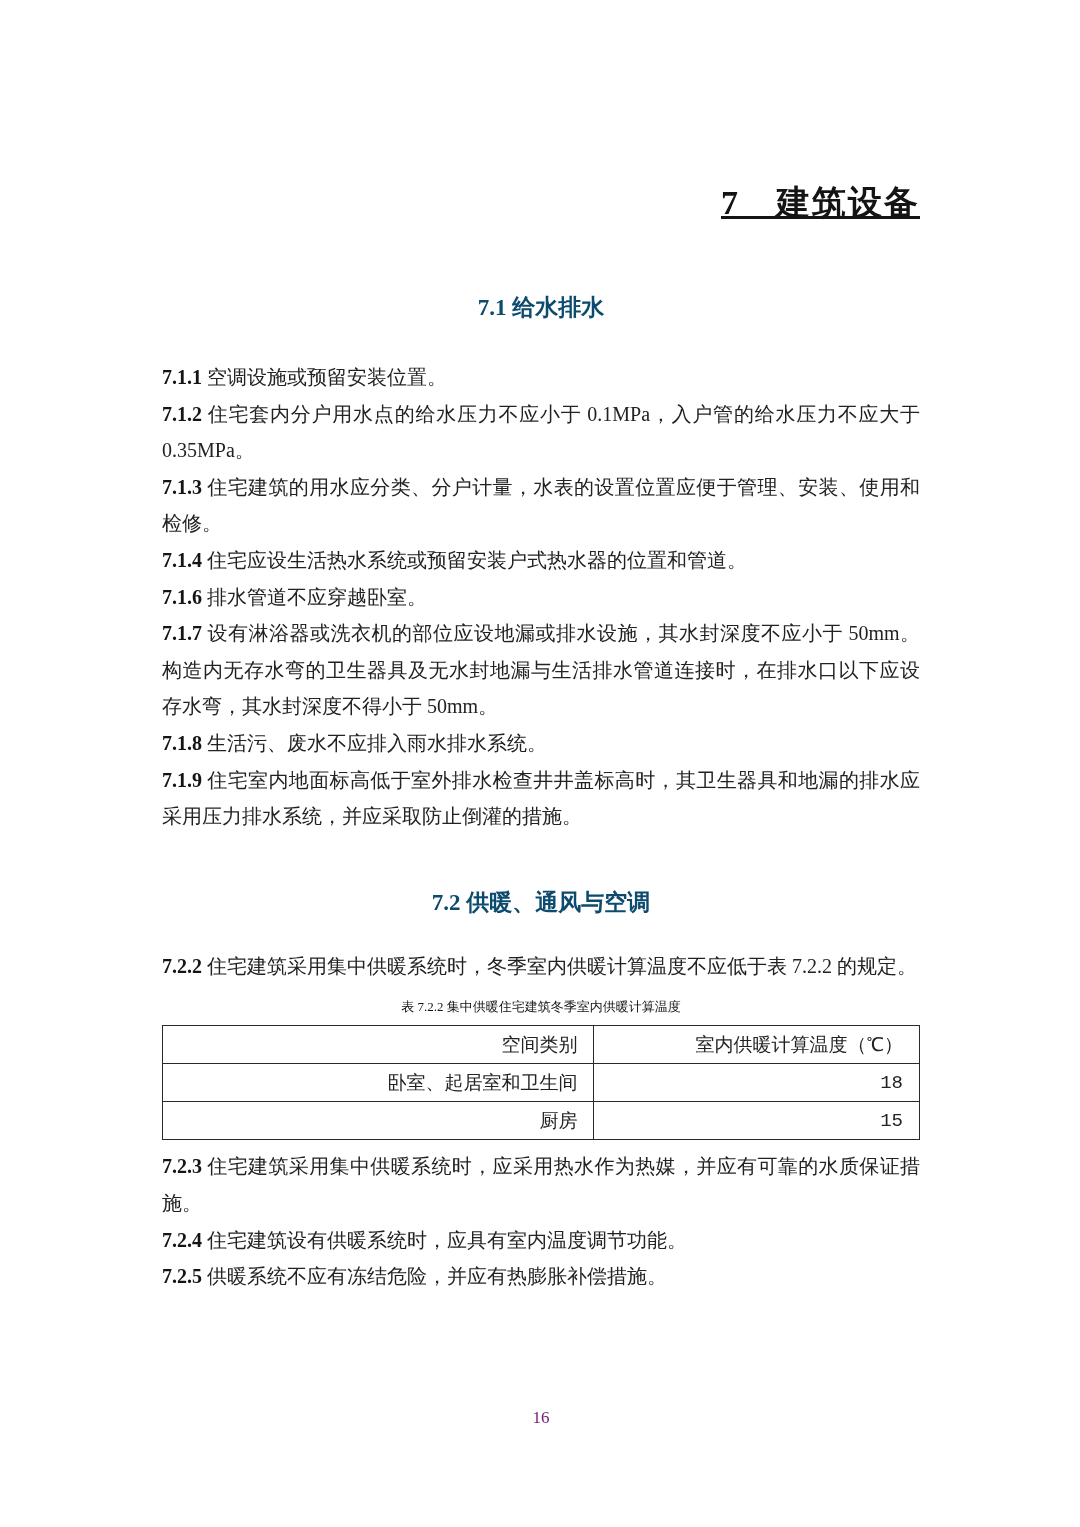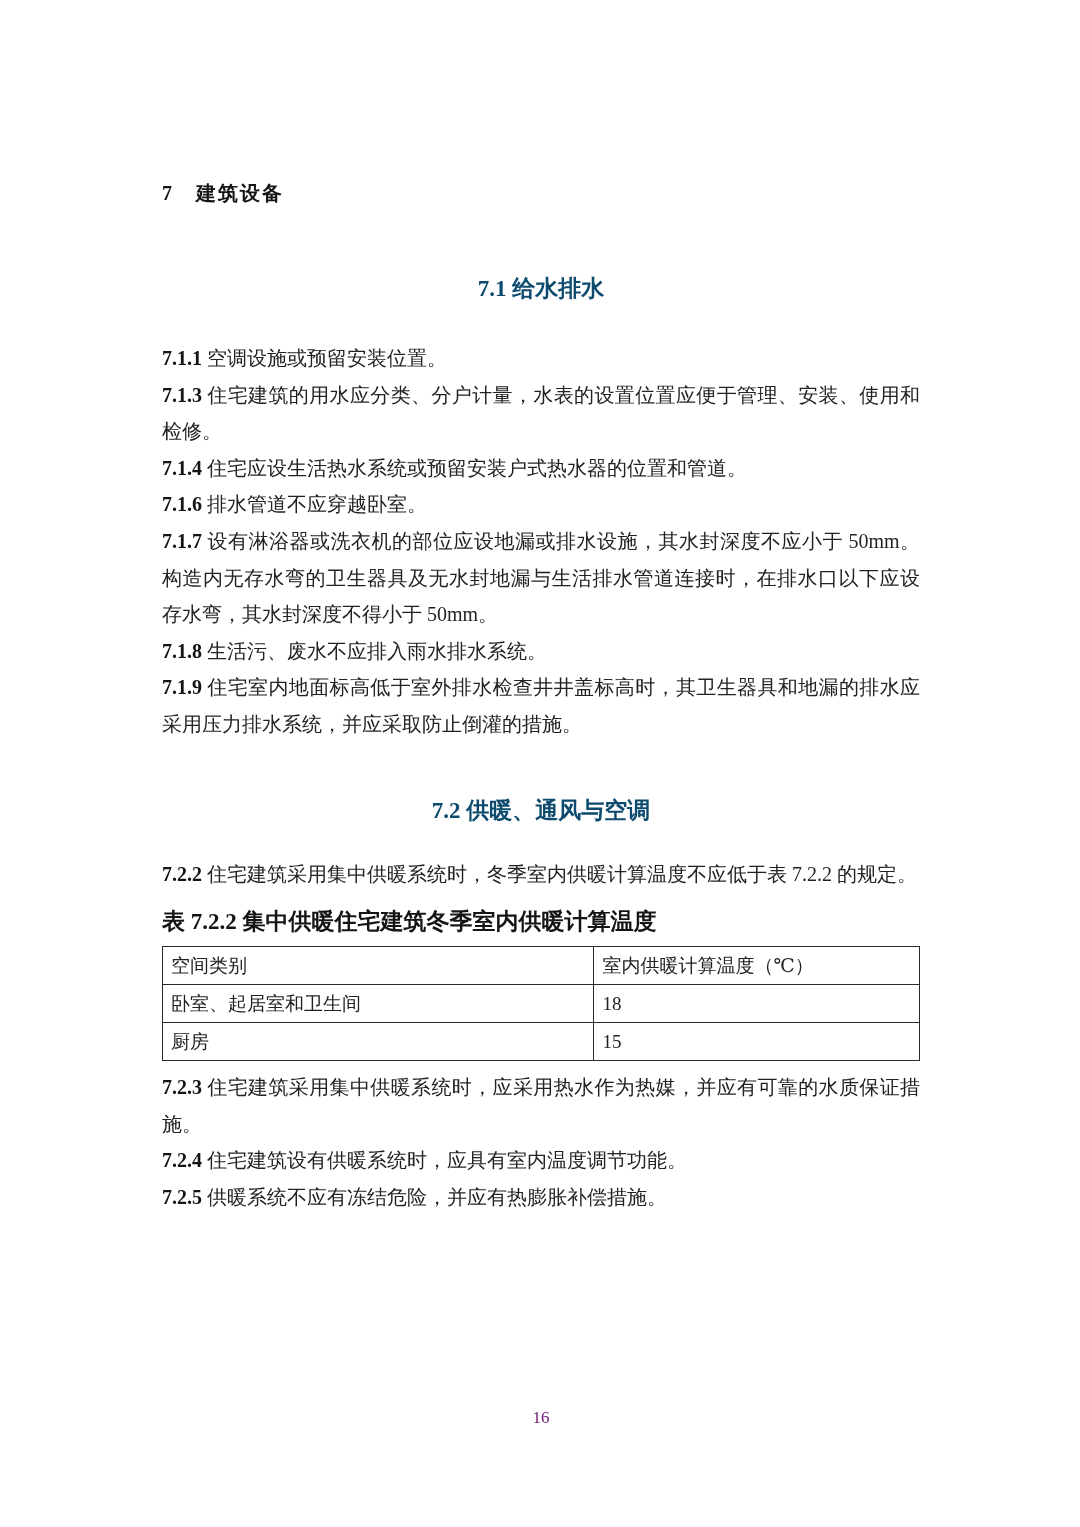--- a/index.html
+++ b/index.html
@@ -14,25 +14,26 @@
   }
   .page {
     position: absolute;
     left: 162px;
     top: 0;
     width: 758px;
     height: 100%;
   }
   .chapter-title {
     margin-top: 180px;
-    text-align: left;
-    font-size: 20px;
+    text-align: right;
+    font-size: 34px;
     font-weight: bold;
     letter-spacing: 2px;
     color: #141414;
+    text-decoration: underline;
   }
   .section-heading {
     text-align: center;
     font-size: 23px;
     font-weight: bold;
     color: #0c4a6e;
   }
   .heading-7-1 { margin-top: 66px; margin-bottom: 36px; }
   .heading-7-2 { margin-top: 52px; margin-bottom: 30px; }
   .clause {
@@ -42,40 +43,42 @@
     color: #222222;
   }
   .clause .num {
     font-weight: bold;
     margin-right: 5px;
     color: #141414;
   }
   .table-caption {
     margin-top: 14px;
     margin-bottom: 9px;
-    font-size: 23px;
-    font-weight: bold;
+    text-align: center;
+    font-size: 13px;
+    font-weight: normal;
     color: #141414;
   }
   table.spec-table {
     width: 100%;
     border-collapse: collapse;
     table-layout: fixed;
     margin-bottom: 8px;
   }
   table.spec-table th,
   table.spec-table td {
     border: 1.5px solid #2a2a2a;
     height: 38px;
-    text-align: left;
+    text-align: right;
     vertical-align: middle;
     font-size: 19px;
     font-weight: normal;
     color: #222222;
-    padding: 0 8px;
+    padding: 0 16px;
+    font-family: Liberation Mono, monospace;
   }
   .col-space { width: 57%; }
   .col-temp  { width: 43%; }
   .page-number {
     position: absolute;
     left: 0;
     width: 758px;
     top: 1408px;
     text-align: center;
     font-size: 17px;
@@ -85,20 +88,21 @@
 </head>
 <body>
 
 <div class="page">
 
   <h1 class="chapter-title">7　建筑设备</h1>
 
   <h2 class="section-heading heading-7-1">7.1 给水排水</h2>
 
   <p class="clause"><span class="num">7.1.1</span><span>空调设施或预留安装位置。</span></p>
+  <p class="clause"><span class="num">7.1.2</span><span>住宅套内分户用水点的给水压力不应小于 0.1MPa，入户管的给水压力不应大于 0.35MPa。</span></p>
   <p class="clause"><span class="num">7.1.3</span><span>住宅建筑的用水应分类、分户计量，水表的设置位置应便于管理、安装、使用和检修。</span></p>
   <p class="clause"><span class="num">7.1.4</span><span>住宅应设生活热水系统或预留安装户式热水器的位置和管道。</span></p>
   <p class="clause"><span class="num">7.1.6</span><span>排水管道不应穿越卧室。</span></p>
   <p class="clause"><span class="num">7.1.7</span><span>设有淋浴器或洗衣机的部位应设地漏或排水设施，其水封深度不应小于 50mm。构造内无存水弯的卫生器具及无水封地漏与生活排水管道连接时，在排水口以下应设存水弯，其水封深度不得小于 50mm。</span></p>
   <p class="clause"><span class="num">7.1.8</span><span>生活污、废水不应排入雨水排水系统。</span></p>
   <p class="clause"><span class="num">7.1.9</span><span>住宅室内地面标高低于室外排水检查井井盖标高时，其卫生器具和地漏的排水应采用压力排水系统，并应采取防止倒灌的措施。</span></p>
 
   <h2 class="section-heading heading-7-2">7.2 供暖、通风与空调</h2>
 
   <p class="clause"><span class="num">7.2.2</span><span>住宅建筑采用集中供暖系统时，冬季室内供暖计算温度不应低于表 7.2.2 的规定。</span></p>

